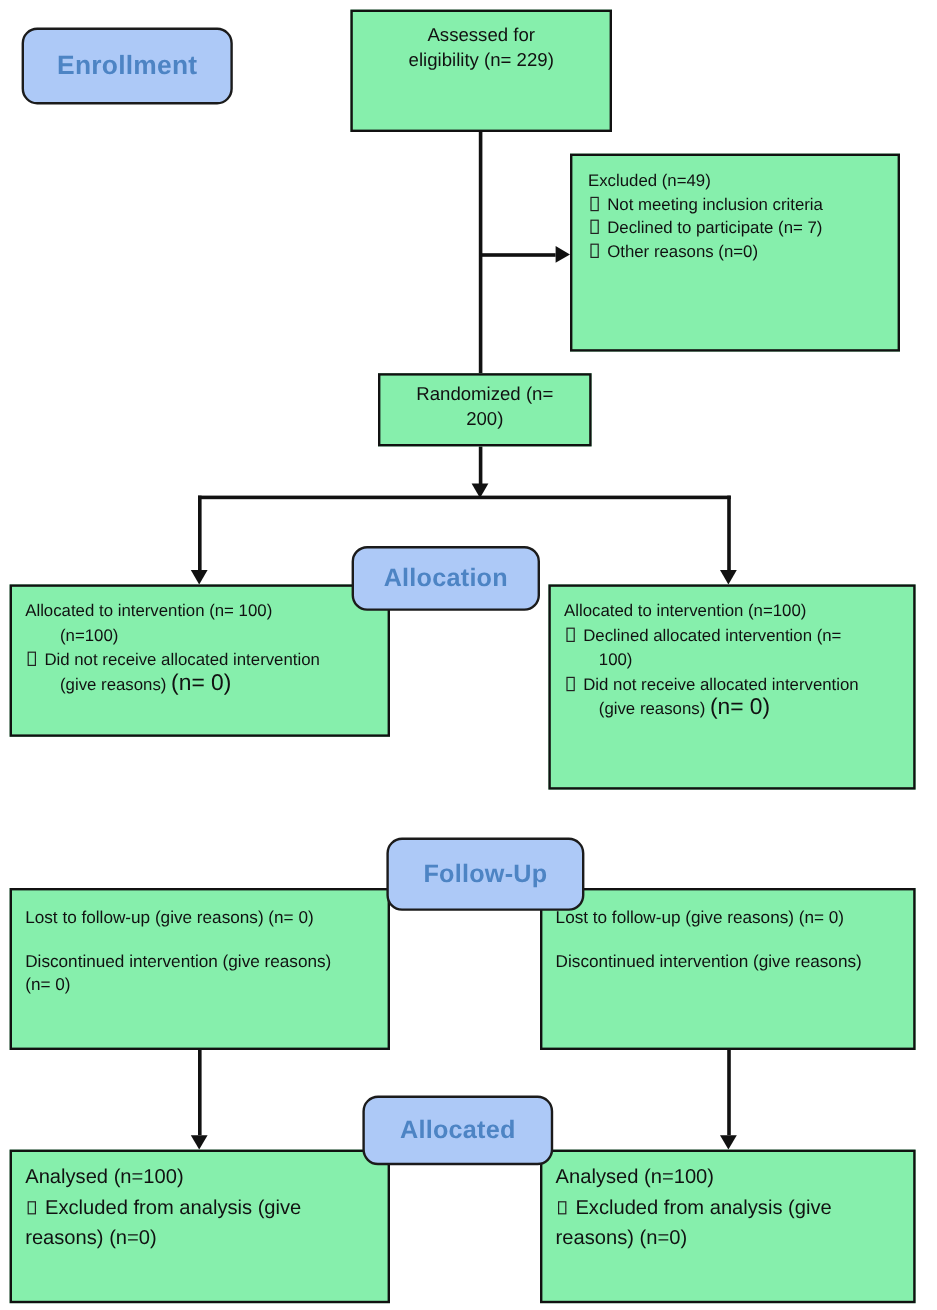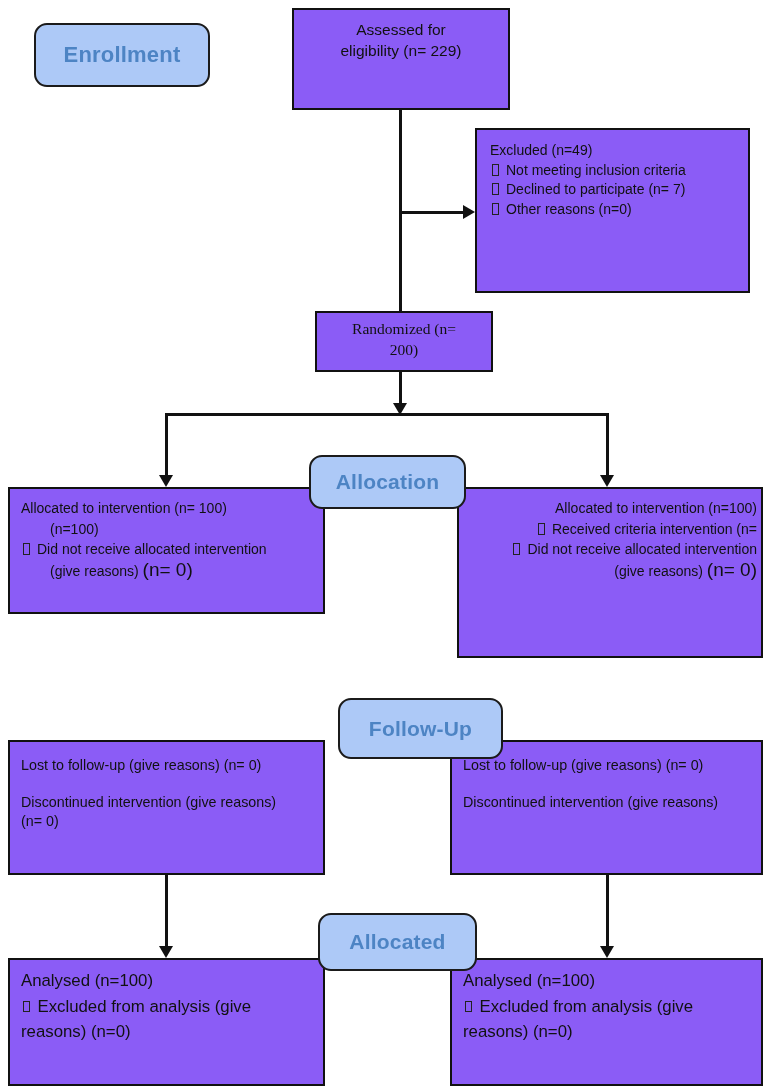--- a/index.html
+++ b/index.html
@@ -5,38 +5,38 @@
   html,body{margin:0;padding:0;background:#ffffff;}
   #canvas{
     position:relative;width:781px;height:1092px;background:#ffffff;
     font-family:"Liberation Sans","DejaVu Sans",sans-serif;color:#111;
     overflow:hidden;
   }
   
   .stage{
     position:absolute;display:flex;align-items:center;justify-content:center;
     background:#adc9f7;border:2px solid #1b1b1b;border-radius:13px;
-    color:#4d84c4;font-weight:bold;font-size:21px;z-index:5;letter-spacing:0.2px;margin-left:16px;
+    color:#4d84c4;font-weight:bold;font-size:21px;z-index:5;letter-spacing:0.2px;
   }
   #lbl-enrollment{left:18px;top:23px;width:172px;height:60px;font-size:22px;}
   #lbl-allocation{left:293px;top:455px;width:153px;height:50px;}
   #lbl-followup{left:322px;top:698px;width:161px;height:57px;}
   #lbl-analysis{left:302px;top:913px;width:155px;height:54px;}
   
-  .flow-box{position:absolute;background:#8b5cf6;border:2px solid #111;box-sizing:border-box;z-index:2;}
+  .flow-box{position:absolute;background:#86efac;border:2px solid #111;box-sizing:border-box;z-index:2;}
   #box-assessed{left:292px;top:8px;width:218px;height:102px;text-align:center;
     font-size:15.5px;line-height:21px;padding-top:9px;}
   #box-excluded{left:475px;top:128px;width:275px;height:165px;
     font-size:14px;line-height:19.5px;padding:11px 6px 0 13px;}
   #box-randomized{left:315px;top:311px;width:178px;height:61px;text-align:center;
-    font-size:15.5px;line-height:21px;padding-top:5px;font-family:Liberation Serif, serif;}
+    font-size:15.5px;line-height:21px;padding-top:5px;}
   #box-alloc-left{left:8px;top:487px;width:317px;height:127px;
     font-size:14px;line-height:20.5px;padding:9px 4px 0 11px;}
   #box-alloc-right{left:457px;top:487px;width:306px;height:171px;
-    font-size:14px;line-height:20.5px;padding:9px 4px 12px 11px;text-align:right;}
+    font-size:14px;line-height:20.5px;padding:9px 4px 12px 11px;}
   #box-fu-left{left:8px;top:740px;width:317px;height:135px;
     font-size:14.3px;line-height:19.5px;padding:14px 6px 0 11px;}
   #box-fu-right{left:450px;top:740px;width:313px;height:135px;
     font-size:14.3px;line-height:19.5px;padding:14px 6px 0 11px;}
   #box-ana-left{left:8px;top:958px;width:317px;height:128px;
     font-size:16.8px;line-height:25.5px;padding:8px 4px 0 11px;}
   #box-ana-right{left:450px;top:958px;width:313px;height:128px;
     font-size:16.8px;line-height:25.5px;padding:8px 4px 0 11px;}
   
   .fline{white-space:nowrap;}
@@ -102,21 +102,22 @@
       <div class="fline"><span>200)</span></div>
     </div>
   <div class="flow-box" id="box-alloc-left">
       <div class="fline"><span>Allocated to intervention (n= 100)</span></div>
       <div class="fline indent"><span>(n=100)</span></div>
       <div class="fline"><span class="tofu"></span><span>Did not receive allocated intervention</span></div>
       <div class="fline indent"><span>(give reasons) </span><span class="seg-large">(n= 0)</span></div>
     </div>
   <div class="flow-box" id="box-alloc-right">
       <div class="fline"><span>Allocated to intervention (n=100)</span></div>
-      <div class="fline"><span class="tofu"></span><span>Received criteria intervention (n=</span></div>
+      <div class="fline"><span class="tofu"></span><span>Declined allocated intervention (n=</span></div>
+      <div class="fline indent"><span>100)</span></div>
       <div class="fline"><span class="tofu"></span><span>Did not receive allocated intervention</span></div>
       <div class="fline indent"><span>(give reasons) </span><span class="seg-large">(n= 0)</span></div>
     </div>
   <div class="flow-box" id="box-fu-left">
       <div class="fline"><span>Lost to follow-up (give reasons) (n= 0)</span></div>
       <div class="fline spacer"></div>
       <div class="fline"><span>Discontinued intervention (give reasons)</span></div>
       <div class="fline"><span>(n= 0)</span></div>
     </div>
   <div class="flow-box" id="box-fu-right">

